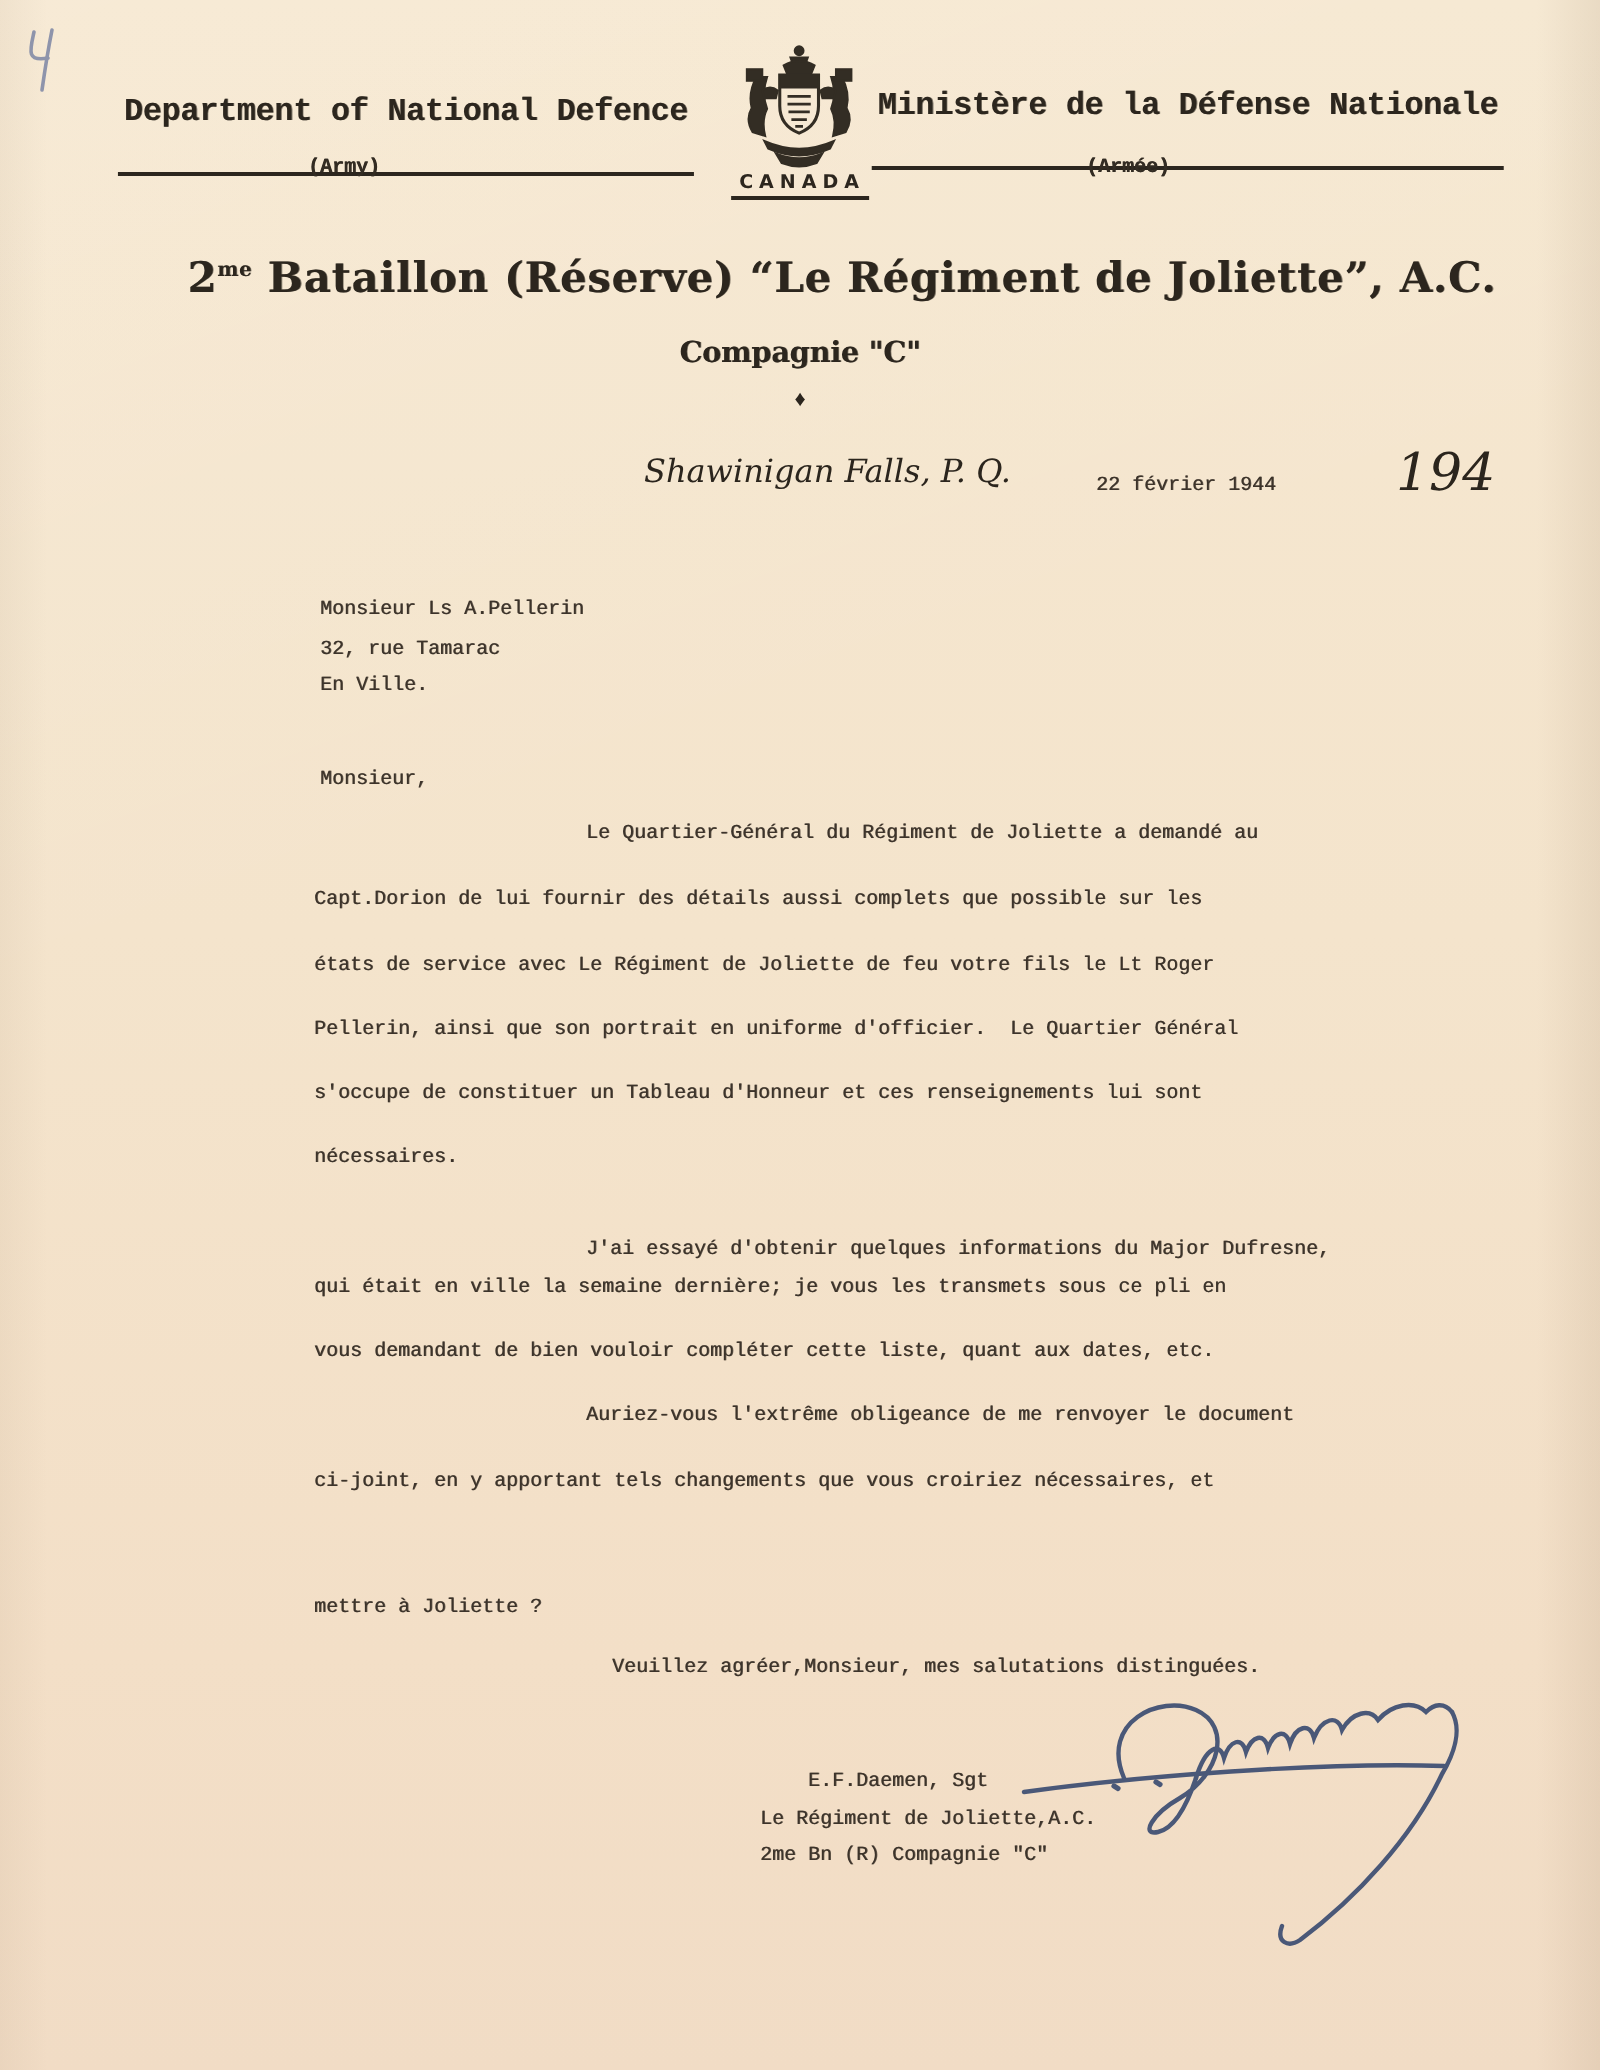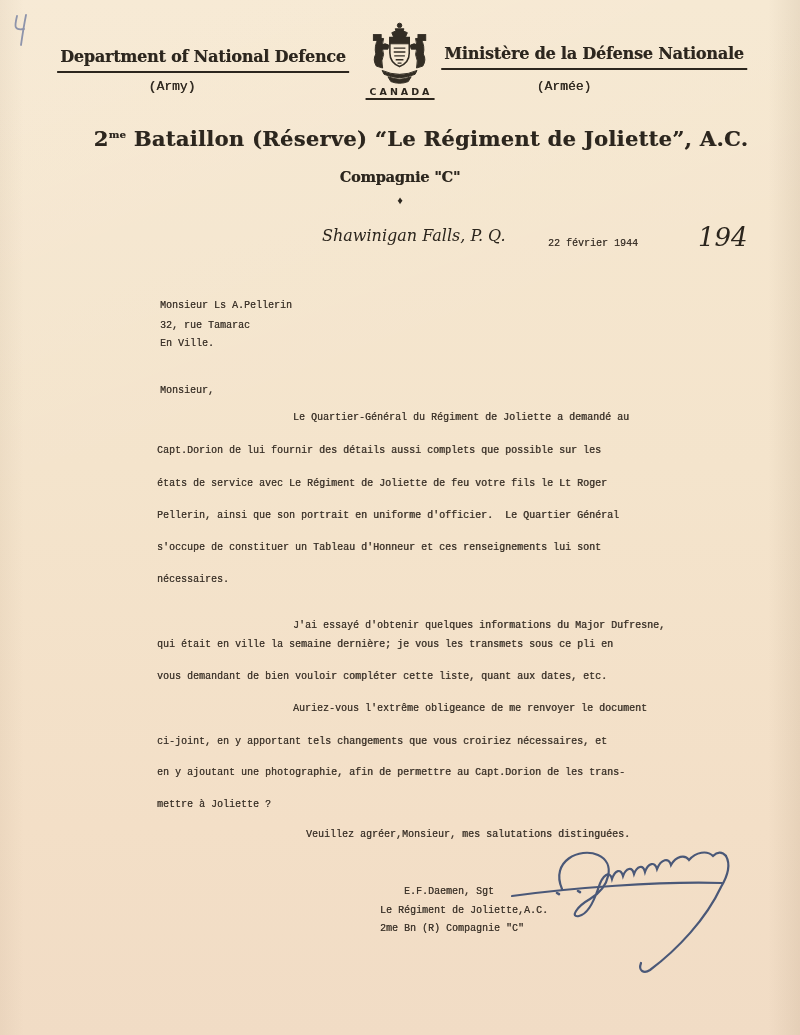--- a/index.html
+++ b/index.html
@@ -15,23 +15,23 @@
   .abs{position:absolute;}
   .ctr{transform:translateX(-50%);}
   .blackletter{
     font-family:"DejaVu Serif", serif;
     font-weight:bold;
     color:#2c261e;
     white-space:nowrap;
     letter-spacing:-0.2px;
     text-shadow:0.4px 0 0 rgba(44,38,30,0.55);
   }
-  .hdr-title{font-size:16px;border-bottom:2px solid #2c261e;padding:0 3px 5px 3px;}
+  .hdr-title{font-size:16px;border-bottom:2px solid #2c261e;padding:0 3px 21px 3px;font-family:Liberation Mono, monospace;}
   .hdr-sub{
-    font-family:"Liberation Mono", monospace;font-weight:normal;font-size:13px;
+    font-family:"Liberation Mono", monospace;font-weight:bold;font-size:10px;
     color:#332c23;white-space:pre;text-shadow:0.3px 0 0 currentColor;
   }
   .masthead-title{font-size:21px;letter-spacing:0.3px;}
   .masthead-title sup{font-size:10px;vertical-align:super;}
   .company{font-size:14.5px;}
   .ornament{font-size:11px;color:#2c261e;}
   .script{
     font-family:"DejaVu Serif", serif;font-style:italic;color:#2b251d;
     white-space:nowrap;
   }
@@ -109,21 +109,20 @@
   <div class="abs tw" style="left:157px;top:508px;">Pellerin, ainsi que son portrait en uniforme d'officier.  Le Quartier Général</div>
   <div class="abs tw" style="left:157px;top:540px;">s'occupe de constituer un Tableau d'Honneur et ces renseignements lui sont</div>
   <div class="abs tw" style="left:157px;top:572px;">nécessaires.</div>
 
   <div class="abs tw" style="left:293px;top:605px;margin-top:13px;">J'ai essayé d'obtenir quelques informations du Major Dufresne,</div>
   <div class="abs tw" style="left:157px;top:669px;">vous demandant de bien vouloir compléter cette liste, quant aux dates, etc.</div>
   <div class="abs tw" style="left:157px;top:637px;">qui était en ville la semaine dernière; je vous les transmets sous ce pli en</div>
 
   <div class="abs tw" style="left:293px;top:701px;">Auriez-vous l'extrême obligeance de me renvoyer le document</div>
   <div class="abs tw" style="left:157px;top:734px;text-align:right;">ci-joint, en y apportant tels changements que vous croiriez nécessaires, et</div>
-  <div class="abs tw" style="left:157px;top:765px;">en y ajoutant une photographie, afin de permettre au Capt.Dorion de les trans-</div>
   <div class="abs tw" style="left:157px;top:797px;">mettre à Joliette ?</div>
 
   <div class="abs tw" style="left:306px;top:827px;">Veuillez agréer,Monsieur, mes salutations distinguées.</div>
 
   <div class="abs tw" style="left:404px;top:884px;">E.F.Daemen, Sgt</div>
   <div class="abs tw" style="left:380px;top:903px;">Le Régiment de Joliette,A.C.</div>
   <div class="abs tw" style="left:380px;top:921px;">2me Bn (R) Compagnie "C"</div>
 
   <div class="abs" style="left:500px;top:843px;">
     <svg width="250" height="140" viewBox="0 0 250 140">

